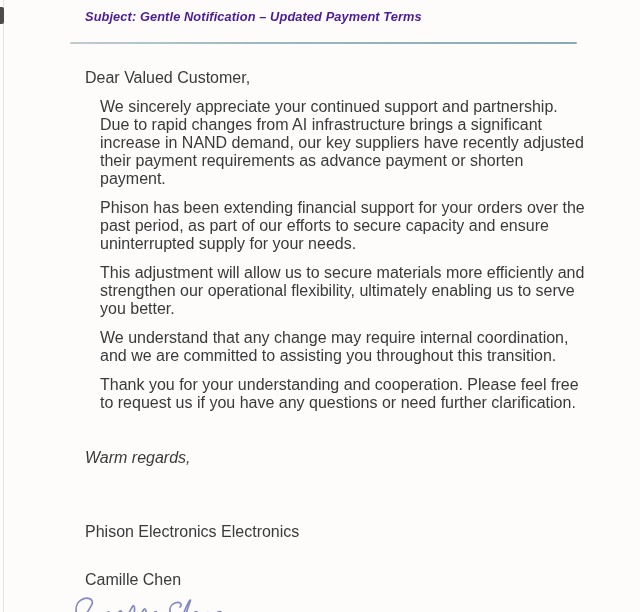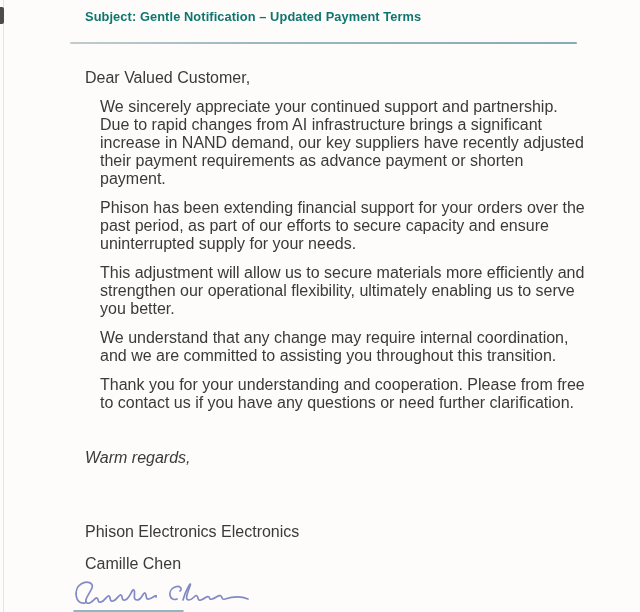--- a/index.html
+++ b/index.html
@@ -24,40 +24,41 @@
     background: #4c4c4c;
     border-radius: 0 2px 2px 0;
   }
   .page {
     position: relative;
     padding: 9px 55px 0 85px;
   }
   .subject {
     font-weight: bold;
     font-size: 12.8px;
-    color: #0f766e;
+    color: #4c1d95;
     letter-spacing: 0.1px;
+    font-style: italic;
   }
   .divider {
     height: 2px;
     width: 507px;
     margin: 18px 0 0 -15px;
     background: linear-gradient(90deg, #c2ccce 0%, #9db9bf 35%, #85abb4 100%);
     border-radius: 1px;
   }
   .body-text {
     font-size: 16px;
     line-height: 18px;
     max-width: 512px;
   }
   .salutation { margin-top: 25px; }
   .para { margin-top: 11px; margin-left: 15px; }
   .closing { margin-top: 37px; font-style: italic; }
   .company { margin-top: 56px; }
-  .signer-name { margin-top: 14px; }
+  .signer-name { margin-top: 30px; }
   .signature-wrap {
     margin: 2px 0 0 -14px;
     height: 44px;
   }
 </style>
 </head>
 <body>
 
 <div class="scan-edge"></div>
 <div class="scan-mark"></div>
@@ -67,21 +68,21 @@
   <div class="subject">Subject: Gentle Notification – Updated Payment Terms</div>
 
   <div class="divider"></div>
 
   <div class="body-text salutation">Dear Valued Customer,</div>
 
   <p class="body-text para">We sincerely appreciate your continued support and partnership. Due to rapid changes from AI infrastructure brings a significant increase in NAND demand, our key suppliers have recently adjusted their payment requirements as advance payment or shorten payment.</p>
   <p class="body-text para">Phison has been extending financial support for your orders over the past period, as part of our efforts to secure capacity and ensure uninterrupted supply for your needs.</p>
   <p class="body-text para">This adjustment will allow us to secure materials more efficiently and strengthen our operational flexibility, ultimately enabling us to serve you better.</p>
   <p class="body-text para">We understand that any change may require internal coordination, and we are committed to assisting you throughout this transition.</p>
-  <p class="body-text para">Thank you for your understanding and cooperation. Please from free to contact us if you have any questions or need further clarification.</p>
+  <p class="body-text para">Thank you for your understanding and cooperation. Please feel free to request us if you have any questions or need further clarification.</p>
 
   <div class="body-text closing">Warm regards,</div>
 
   <div class="body-text company">Phison Electronics Electronics</div>
 
   <div class="body-text signer-name">Camille Chen</div>
 
   <div class="signature-wrap">
     <svg width="180" height="44" viewBox="0 0 180 44">
 

